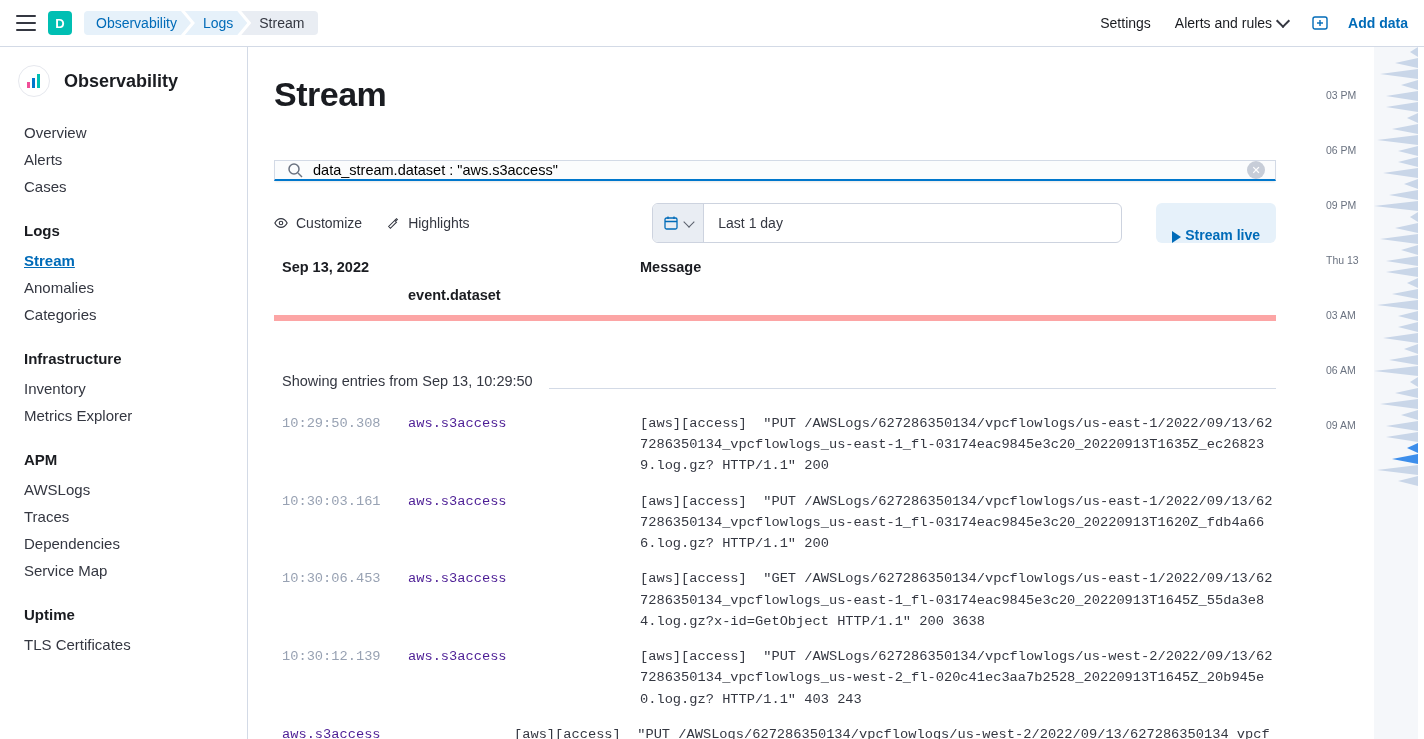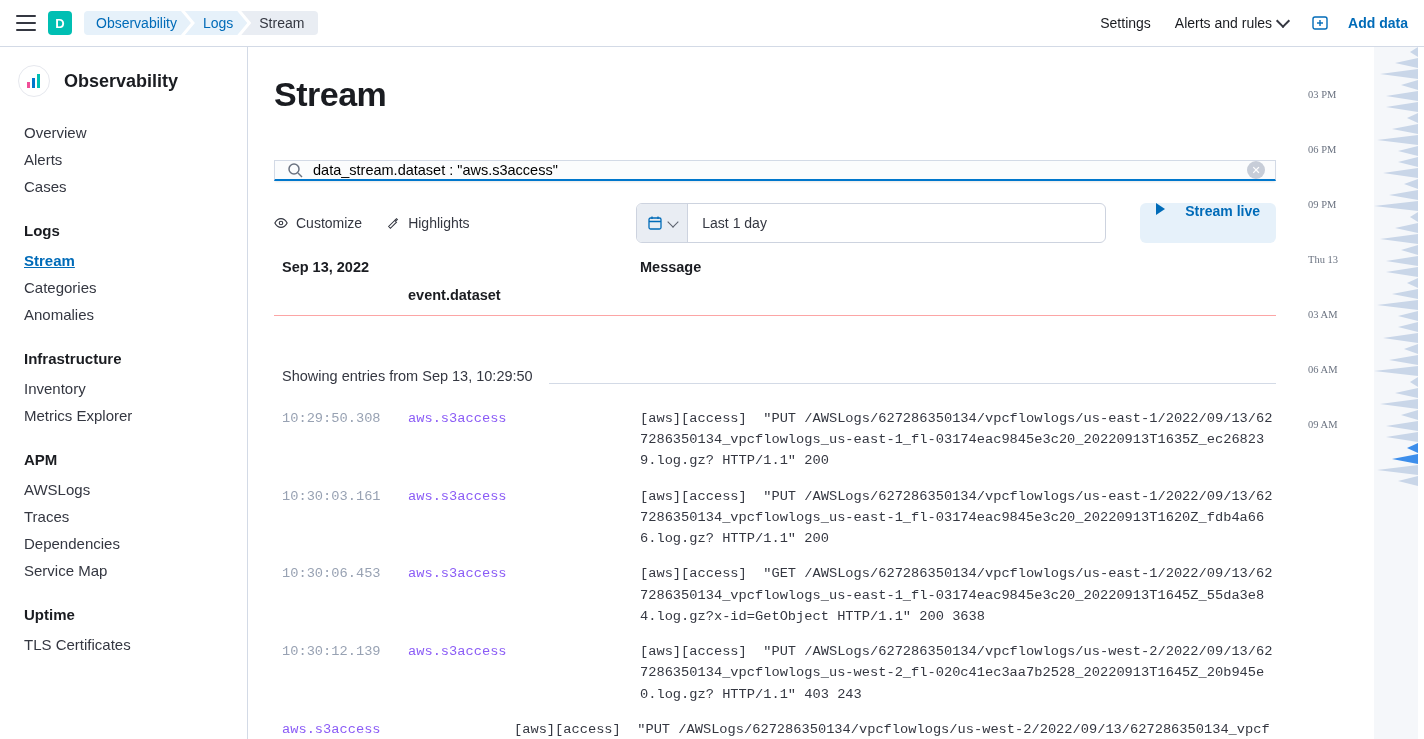--- a/index.html
+++ b/index.html
@@ -82,41 +82,41 @@
 .toolbar { display:flex; align-items:center; margin-top:22px; gap:24px;}
 .tool-btn { display:flex; align-items:center; gap:8px; font-size:14px; color:#343741; cursor:pointer; font-weight:500;}
 .tool-icon{width:14px;height:14px;display:inline-block;}
 .spacer{flex:1;}
 .time-picker { display:flex; border:1px solid #cdd3df; border-radius:6px; overflow:hidden; height:40px; min-width:470px;}
 .tp-left { background:#e9edf3; display:flex; align-items:center; padding:0 10px; gap:6px; border-right:1px solid #cdd3df;}
 .tp-right { display:flex; align-items:center; padding:0 14px; flex:1; color:#343741;}
 .cal-icon{color:#006bb8;}
 .chev-sm{width:8px;height:8px;border-right:1.5px solid #5a606c;border-bottom:1.5px solid #5a606c;transform:rotate(45deg);margin-top:-3px;}
 .stream-live {
-  display:flex; align-items:flex-start; gap:20px; background:#e6f1fa; color:#006bb8; font-weight:600;
+  display:flex; align-items:flex-end; gap:4px; background:#e6f1fa; color:#006bb8; font-weight:600;
   padding:0 16px; height:40px; border-radius:6px; margin-left:10px; cursor:pointer;
 }
 .play-icon { width:0;height:0;border-left:9px solid #006bb8;border-top:6px solid transparent;border-bottom:6px solid transparent;}
 
 
-.log-head { display:flex; padding:16px 0 12px 8px; font-weight:700; font-size:14.5px; border-bottom:1px solid #fca5a5;}
+.log-head { display:flex; padding:16px 0 12px 8px; font-weight:700; font-size:14.5px; border-bottom:6px solid #fca5a5;}
 .col-time{width:126px;}
 .col-ds{width:232px;margin-top:28px;}
 .col-msg{flex:1;}
 .entries-divider{display:flex;align-items:flex-end;margin:52px 0 24px 0;gap:16px;color:#343741;font-size:14.5px; padding-left:8px;}
 .entries-divider .line{flex:1;height:1px;background:#d3dae6;}
 .log-rows{font-family:"SFMono-Regular",Consolas,"Liberation Mono",Menlo,monospace; font-size:13.7px; line-height:1.55; padding-left:8px;}
 .log-row{display:flex; margin-bottom:14px;}
 .log-row .ts{width:126px;color:#98a2b3;}
-.log-row .ds{width:232px;color:#8b5cf6;}
+.log-row .ds{width:232px;color:#4c1d95;}
 .log-row .msg{flex:1;color:#343741;word-break:break-all;white-space:pre-wrap;}
 
 
 .minimap{width:122px; padding:6px 0 0 6px; position:relative; font-size:10.5px; color:#6a7280;}
-.mm-tick{position:absolute; left:6px;font-family:Liberation Serif, serif;}
+.mm-tick{position:absolute; left:24px;}
 .mm-bars{position:absolute; right:6px; top:0; bottom:0; width:44px; background:linear-gradient(#f5f7fa,#f5f7fa);}
 .mm-bar{position:absolute;right:0;height:10px;background:#c9d6e8;}
 .mm-bar.hl{background:#3d8eeb;}
 </style>
 </head>
 <body>
 
 <div class="topbar">
   <div class="hamburger">
       <span></span>
@@ -159,22 +159,22 @@
       </div>
       <div class="side-title">Observability</div>
     </div>
     <div id="nav-groups">
         <div class="first-group"></div>
         <div class="nav-item">Overview</div>
         <div class="nav-item">Alerts</div>
         <div class="nav-item">Cases</div>
         <div class="nav-group-title">Logs</div>
         <div class="nav-item active">Stream</div>
+        <div class="nav-item">Anomalies</div>
         <div class="nav-item">Categories</div>
-        <div class="nav-item">Anomalies</div>
         <div class="nav-group-title">Infrastructure</div>
         <div class="nav-item">Inventory</div>
         <div class="nav-item">Metrics Explorer</div>
         <div class="nav-group-title">APM</div>
         <div class="nav-item">AWSLogs</div>
         <div class="nav-item">Traces</div>
         <div class="nav-item">Dependencies</div>
         <div class="nav-item">Service Map</div>
         <div class="nav-group-title">Uptime</div>
         <div class="nav-item">TLS Certificates</div>

